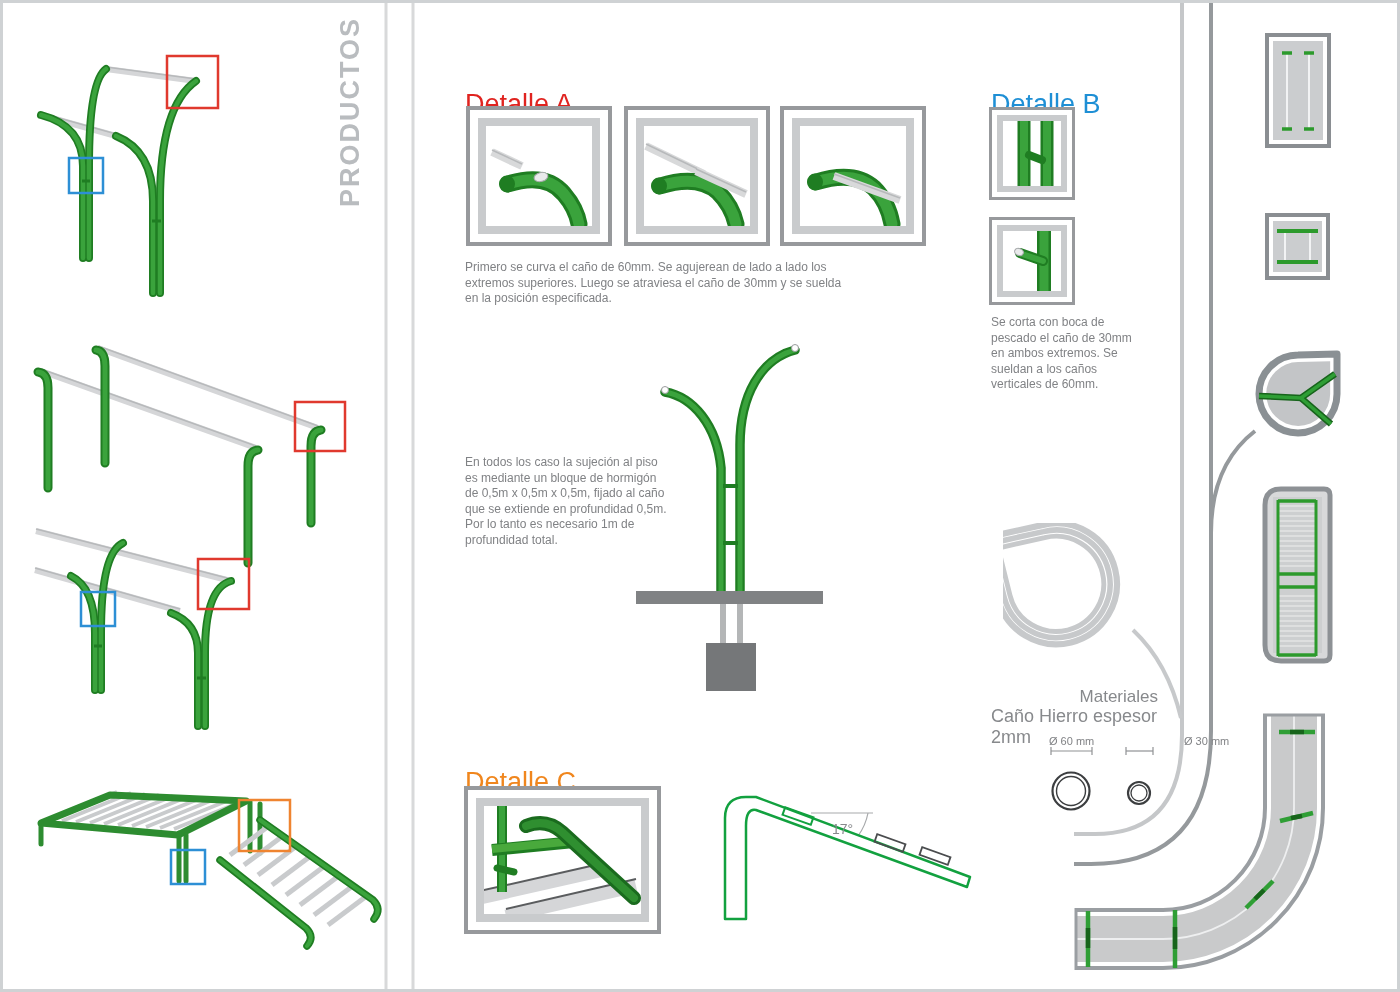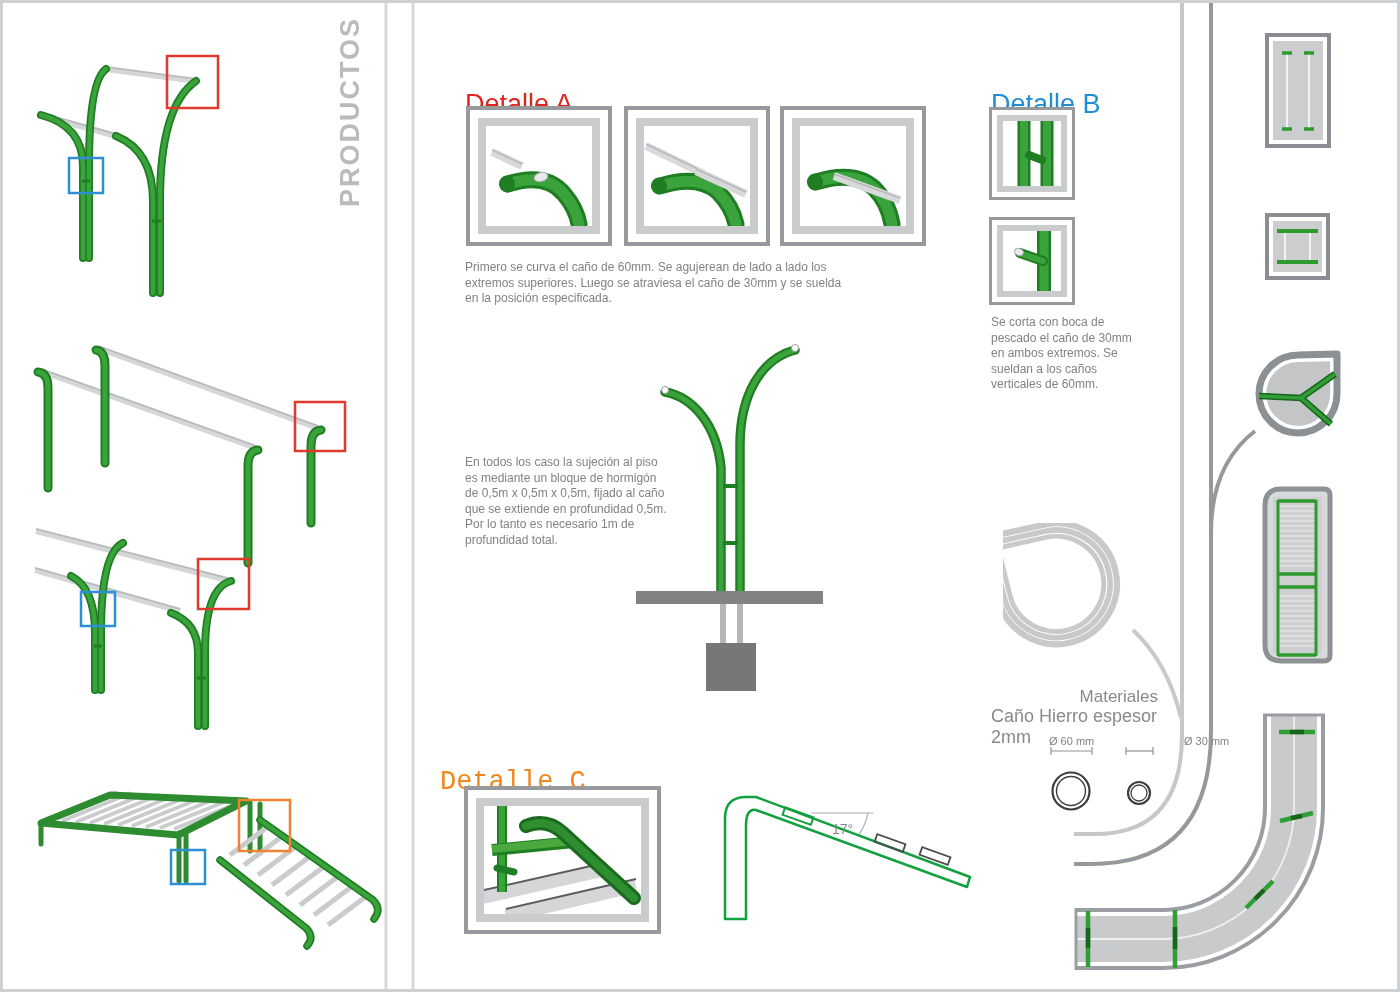--- a/index.html
+++ b/index.html
@@ -251,21 +251,21 @@
         <line x1="41" y1="-4" x2="41" y2="71" stroke="#3aa33c" stroke-width="9"></line>
         <line x1="40" y1="30" x2="17" y2="22" stroke="#1f7d22" stroke-width="10" stroke-linecap="round"></line>
         <line x1="40" y1="30" x2="19" y2="23" stroke="#3aa33c" stroke-width="6" stroke-linecap="round"></line>
         <ellipse cx="16" cy="21" rx="4.5" ry="3.5" fill="#e9eaeb" stroke="#a9abad" stroke-width="1" transform="rotate(20 16 21)"></ellipse>
       </svg>
     </div>
   </div>
 
   <div class="abs body-text" style="left:988px;top:312px;width:156px;">Se corta con boca de pescado el caño de 30mm en ambos extremos. Se sueldan a los caños verticales de 60mm.</div>
 
-  <div class="abs heading" style="left:437px;top:740px;color:#f0861d;font-family:Liberation Mono, monospace;">Detalle C</div>
+  <div class="abs heading" style="left:462px;top:740px;color:#f0861d;">Detalle C</div>
 
   <div class="abs dbox" style="left:461px;top:783px;width:197px;height:148px;">
     <div class="dbox-inner">
       <svg width="157" height="108" viewBox="0 0 157 108">
         <line x1="-4" y1="92" x2="120" y2="64" stroke="#d5d6d8" stroke-width="13"></line>
         <line x1="22" y1="110" x2="152" y2="80" stroke="#d5d6d8" stroke-width="13"></line>
         <line x1="-4" y1="85" x2="120" y2="57" stroke="#5a5c5e" stroke-width="2"></line>
         <line x1="22" y1="103" x2="152" y2="73" stroke="#5a5c5e" stroke-width="2"></line>
         <g stroke="#1f7d22" stroke-width="10">
             <line x1="18" y1="0" x2="18" y2="86"></line>

